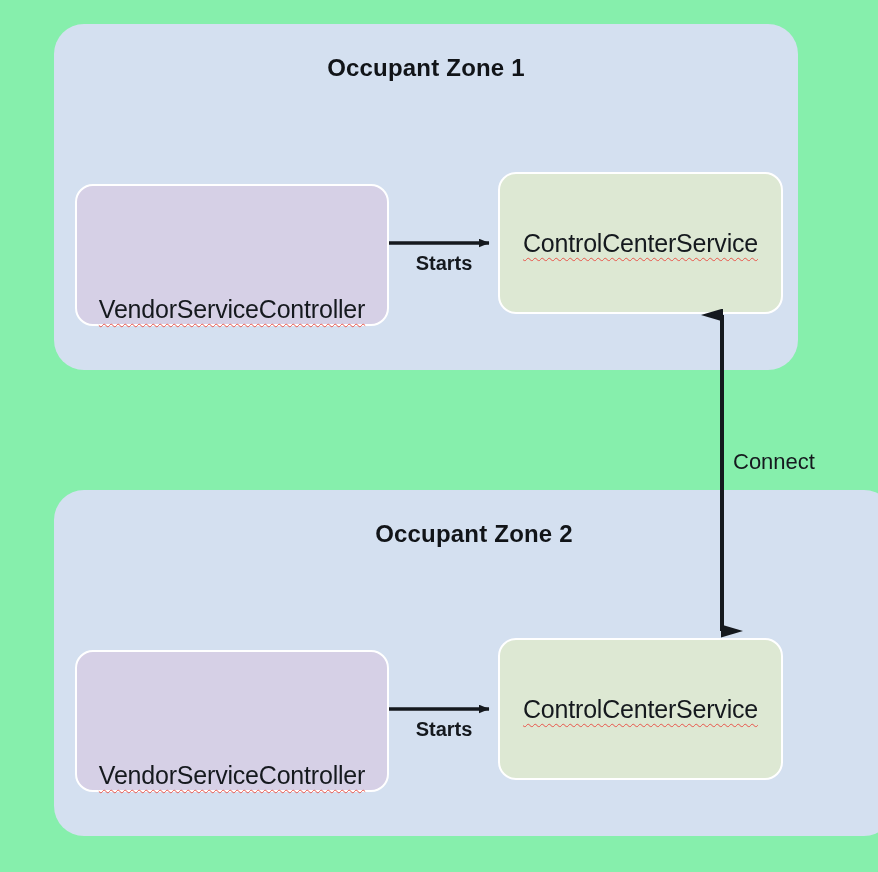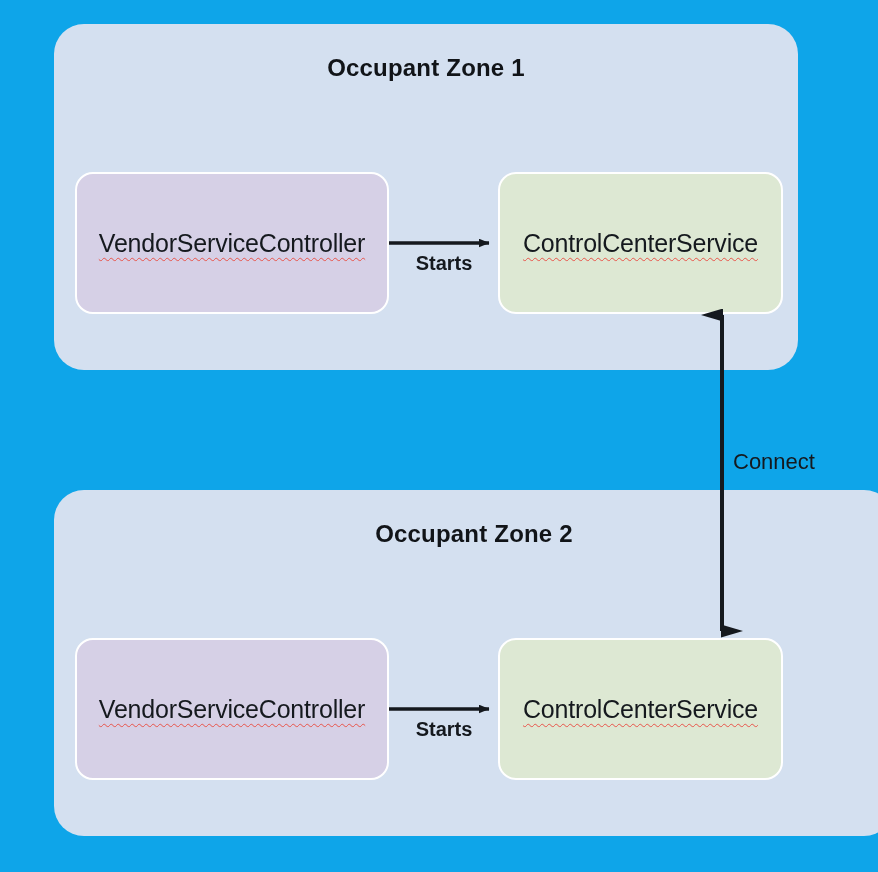--- a/index.html
+++ b/index.html
@@ -11,21 +11,21 @@
     width: 878px;
     height: 872px;
     background: #f2f3f5;
     font-family: "Liberation Sans", sans-serif;
     overflow: hidden;
   }
   #diagram-canvas {
     position: relative;
     width: 878px;
     height: 872px;
-    background: #0ea5e9;
+    background: #86efac;
   }
 
   
   .zone {
     position: absolute;
     background: #d4e0f0;
     border-radius: 30px;
     box-sizing: border-box;
   }
   #zone-1 { left: 54px; top: 24px;  width: 744px; height: 346px; }
@@ -49,24 +49,25 @@
     position: absolute;
     box-sizing: border-box;
     border: 2px solid #ffffff;
     border-radius: 18px;
     display: flex;
     align-items: center;
     justify-content: center;
   }
   .node-vendor {
     left: 21px;
-    top: 148px;
+    top: 160px;
     width: 314px;
     height: 142px;
     background: #d6d0e6;
+    align-items: flex-end;
   }
   .node-control {
     left: 444px;
     top: 148px;
     width: 285px;
     height: 142px;
     background: #dde8d3;
     align-items: center;
   }
   .node-label {

